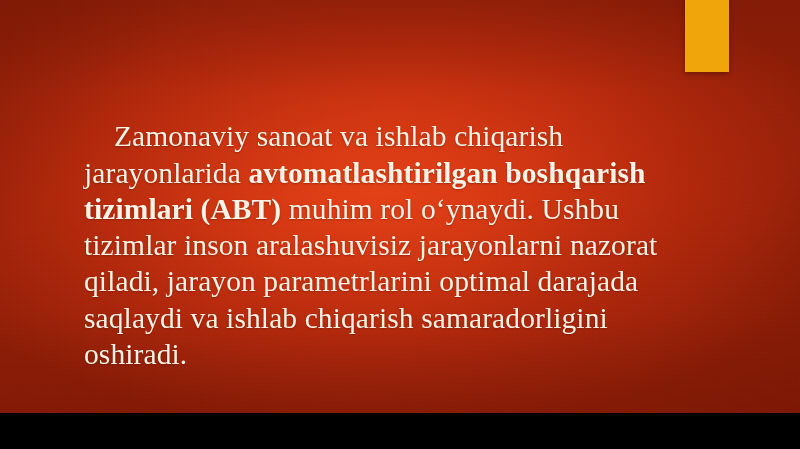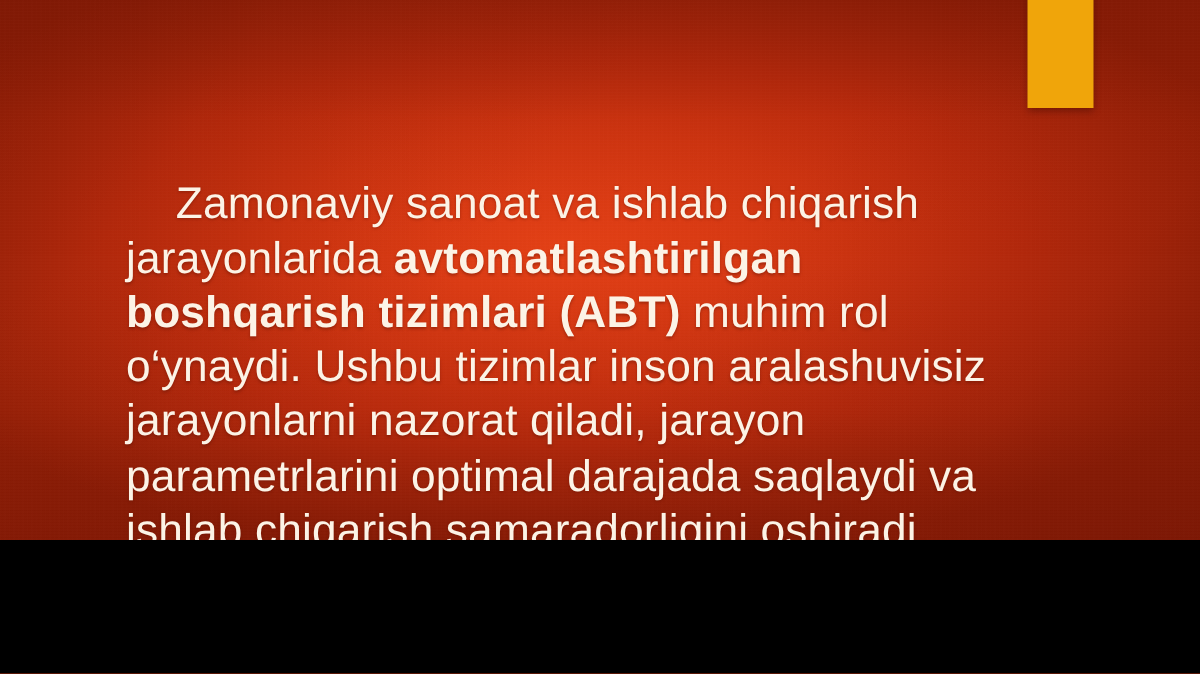--- a/index.html
+++ b/index.html
@@ -3,23 +3,23 @@
 <meta charset="utf-8">
 <style>
   html, body {
     margin: 0;
     padding: 0;
     background: #000;
   }
   #slide {
     position: relative;
     width: 800px;
-    height: 360px;
+    height: 413px;
     overflow: hidden;
-    font-family: Liberation Sans, sans-serif;
+    font-family: Liberation Serif, serif;
     background-color: #b5300f;
   }
   
   .bg-base {
     position: absolute;
     inset: 0;
     background:
       radial-gradient(ellipse 62% 58% at 47% 46%,
           #e44116 0%,
           #dc3c14 18%,

